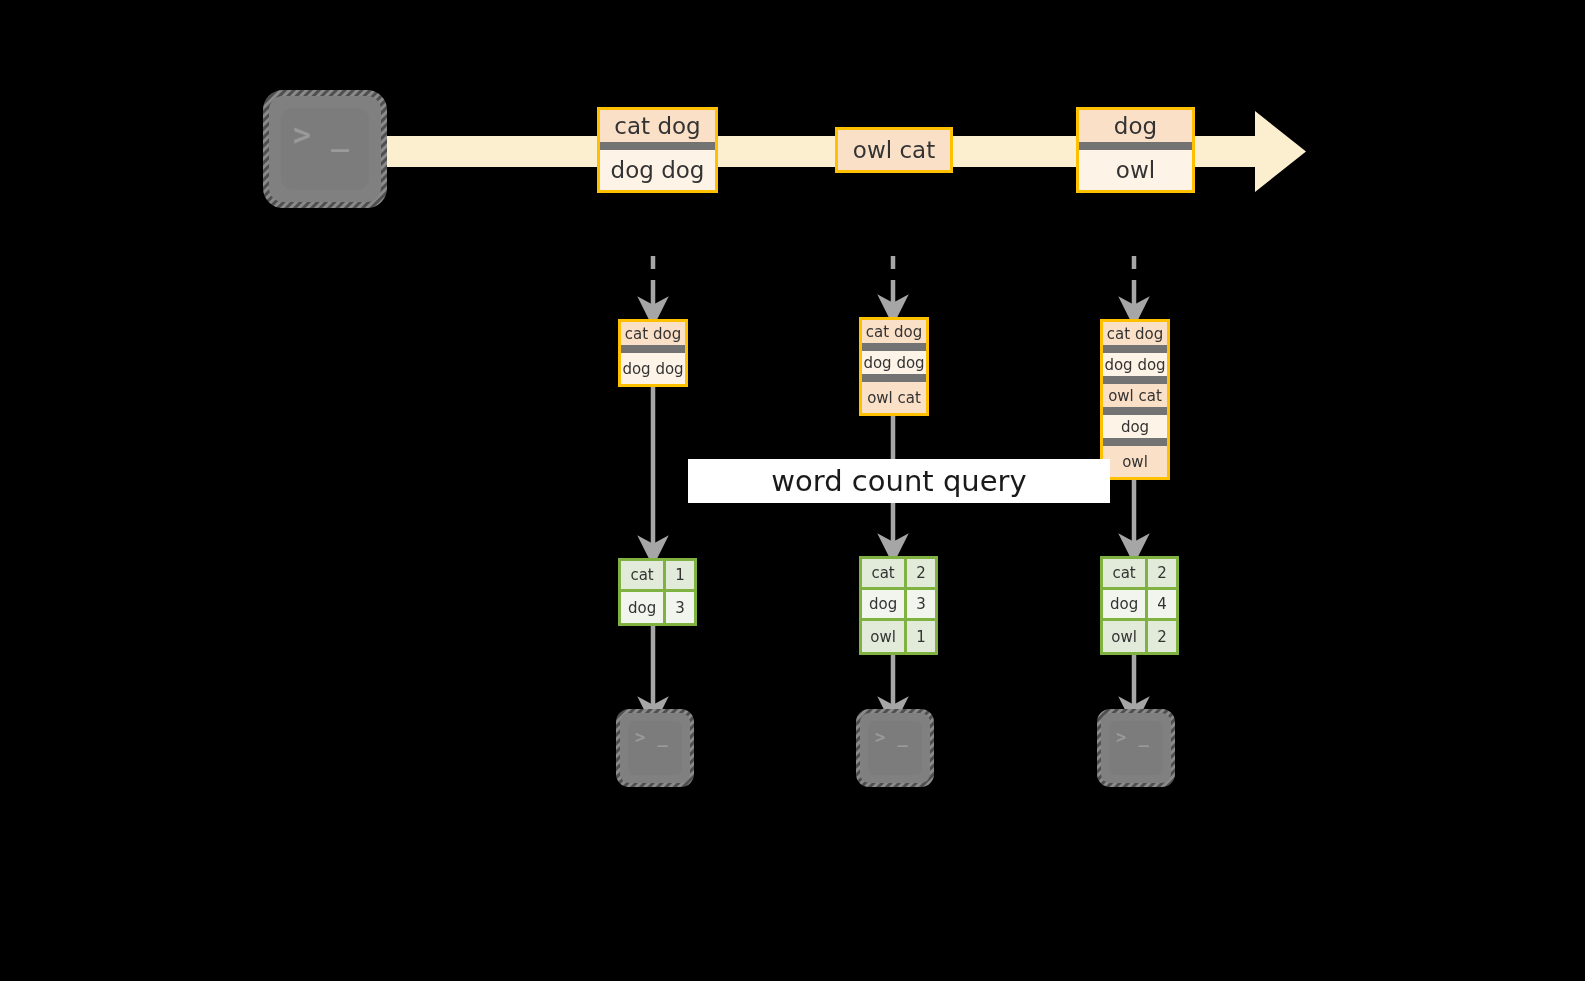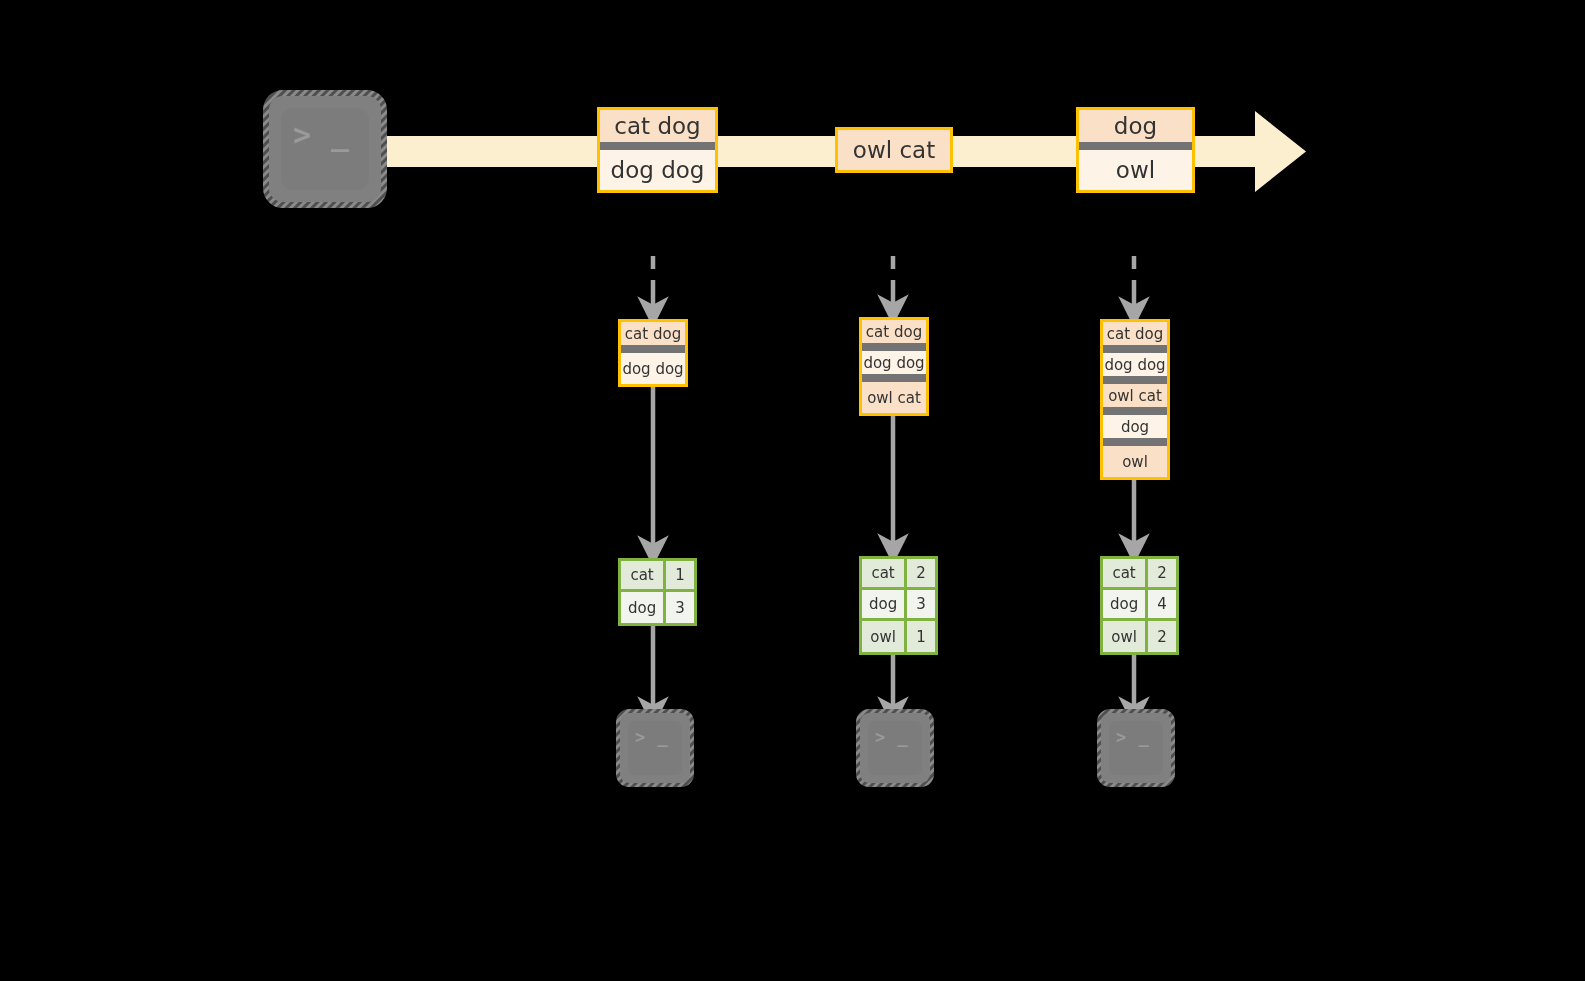--- a/index.html
+++ b/index.html
@@ -235,20 +235,23 @@
         <span>owl cat</span>
       </div>
       <div class="rec-row cream">
         <span>dog</span>
       </div>
       <div class="rec-row peach">
         <span>owl</span>
       </div>
     </div>
 
+  <div id="query-banner">
+    <span>word count query</span>
+  </div>
 
   <div class="tbl" id="tbl-0" style="left:618px; top:558px; width:79px;">
       <div class="tbl-row shade">
         <div class="tbl-cell key">cat</div>
         <div class="tbl-cell val">1</div>
       </div>
       <div class="tbl-row plain">
         <div class="tbl-cell key">dog</div>
         <div class="tbl-cell val">3</div>
       </div>

